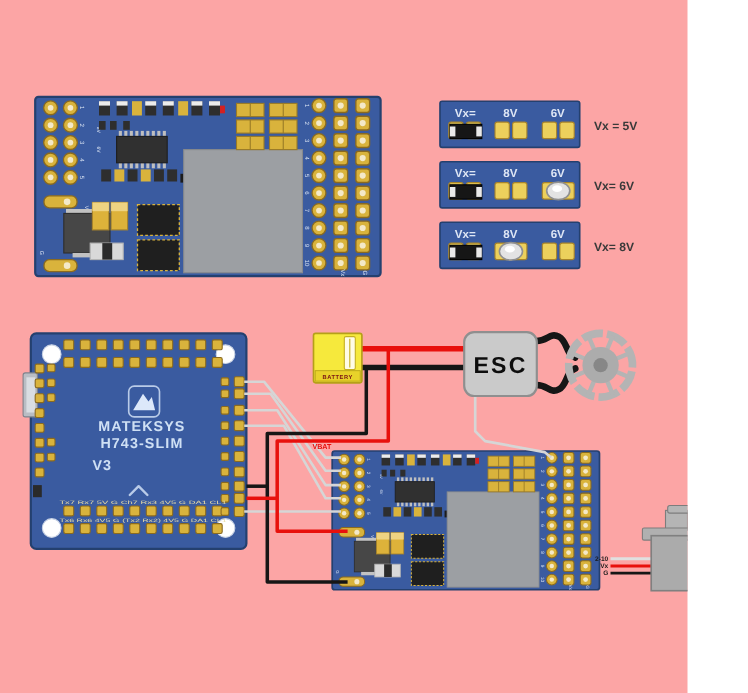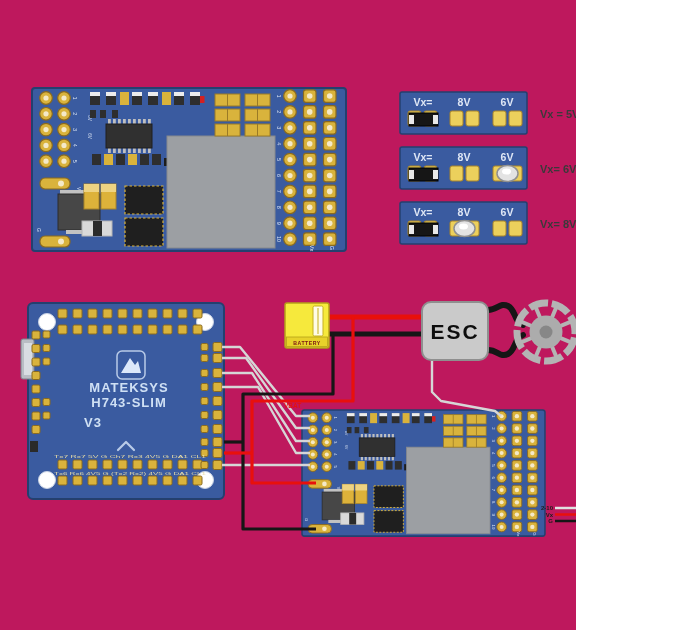--- a/index.html
+++ b/index.html
@@ -1,16 +1,16 @@
 <!DOCTYPE html>
 <html><head>
 <meta charset="utf-8">
 <style>
   html,body{margin:0;padding:0;background:#ffffff;}
-  .stage{width:576px;height:630px;position:relative;background:#be185d;overflow:hidden;}
+  .stage{width:625px;height:630px;position:relative;background:#fca5a5;overflow:hidden;}
   svg{display:block;}
   text{font-family:"Liberation Sans","DejaVu Sans",sans-serif;}
   .note{font-weight:bold;}
 </style>
 </head>
 <body>
 
 <div class="stage">
 <svg width="680" height="630" viewBox="0 0 680 630">
 

